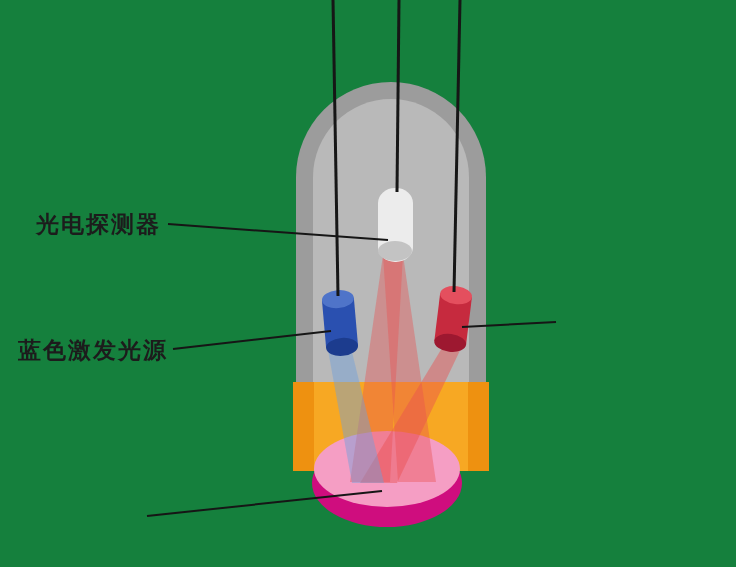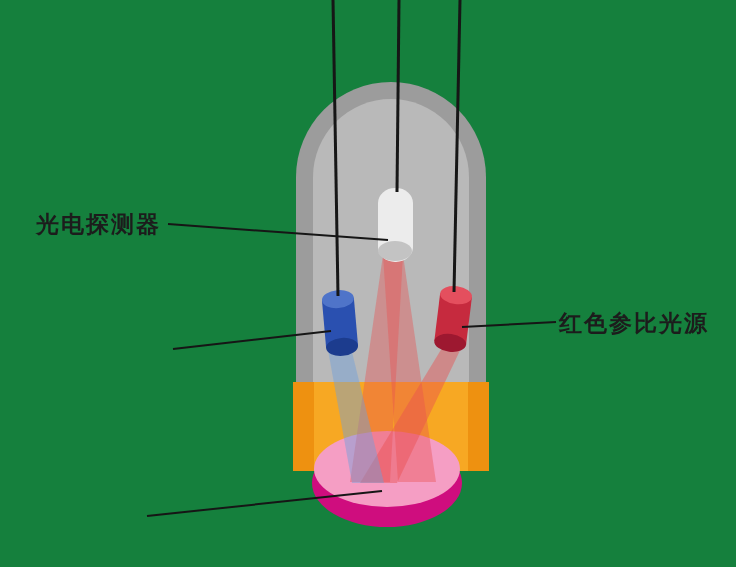--- a/index.html
+++ b/index.html
@@ -64,17 +64,17 @@
     <line stroke-width="3" x1="460" y1="0" x2="454" y2="292" stroke="#161616"></line>
 
     <line stroke-width="2" x1="168" y1="224" x2="388" y2="240" stroke="#161616"></line>
     <line stroke-width="2" x1="173" y1="349" x2="331" y2="331" stroke="#161616"></line>
     <line stroke-width="2" x1="556" y1="322" x2="462" y2="327" stroke="#161616"></line>
     <line stroke-width="2" x1="147" y1="516" x2="382" y2="491" stroke="#161616"></line>
   </svg>
 
   <div class="diagram-label lbl-photodetector">光电探测器</div>
 
+  <div class="diagram-label lbl-blue-source">蓝色激发光源</div>
 
-  <div class="diagram-label lbl-red-source">红色参比光源</div>
 
 
 </div>
 
 </body></html>

